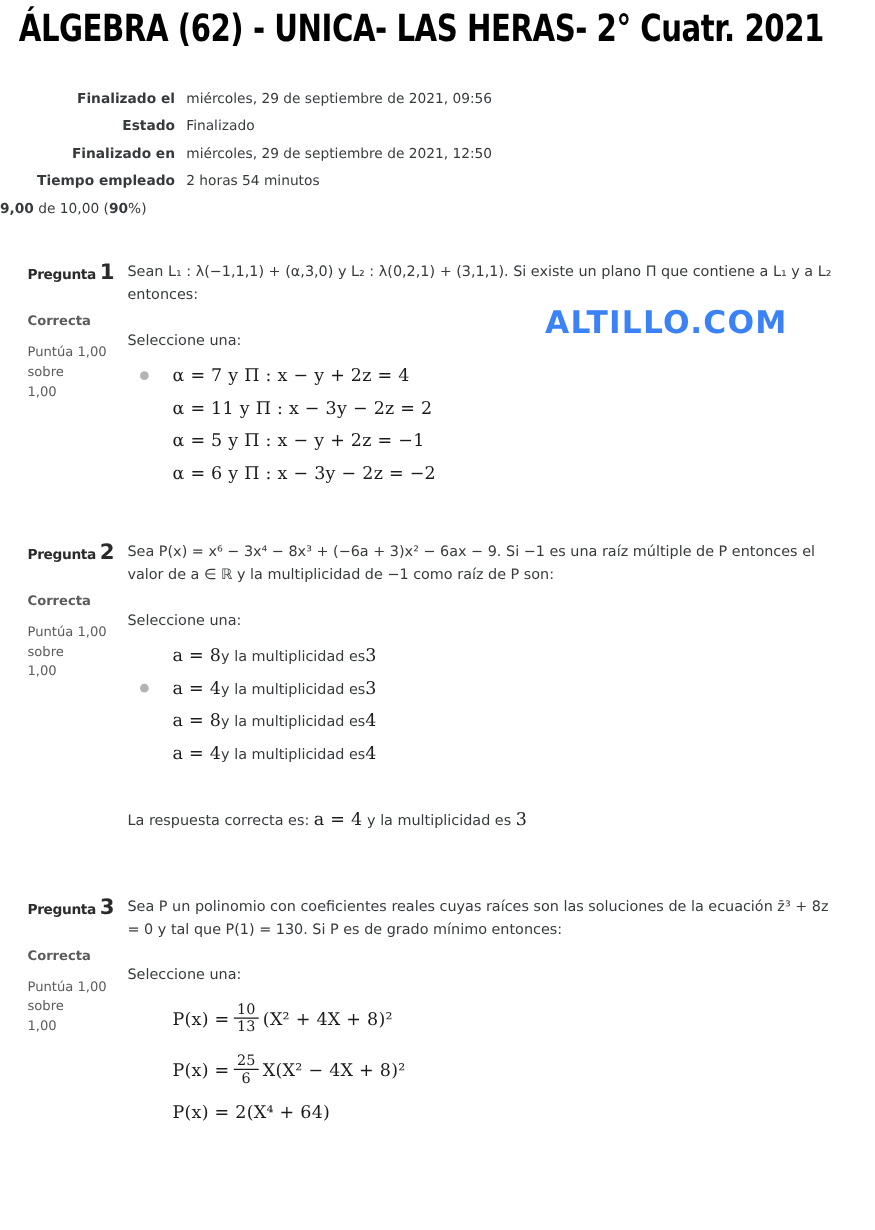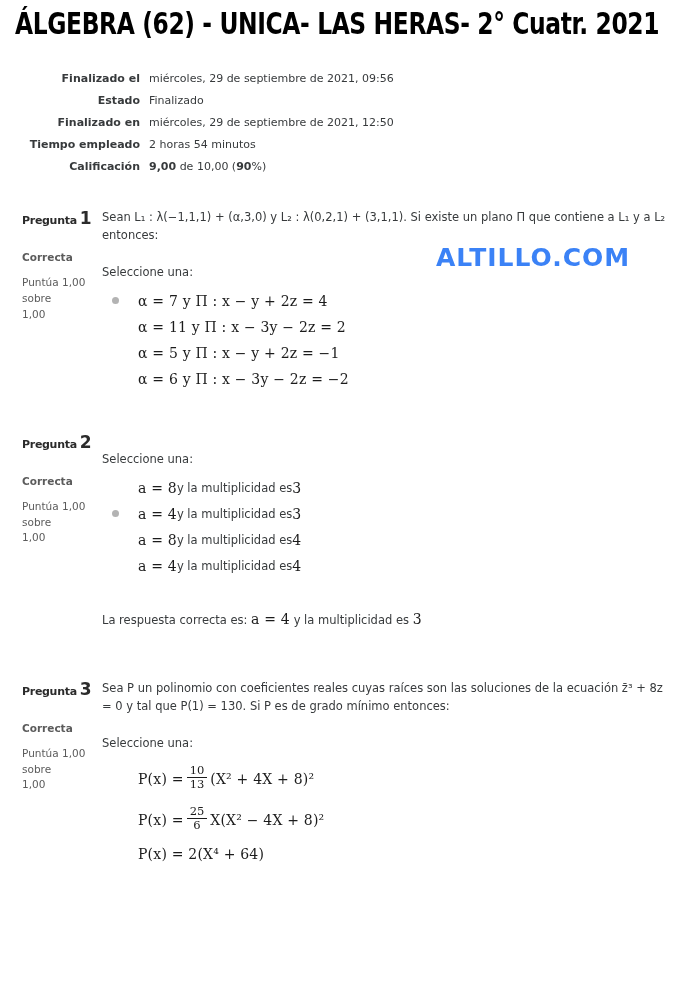--- a/index.html
+++ b/index.html
@@ -122,21 +122,20 @@
     </div>
     <div class="mrow">
       <div class="mlabel">Finalizado en</div>
       <div class="mvalue">miércoles, 29 de septiembre de 2021, 12:50</div>
     </div>
     <div class="mrow">
       <div class="mlabel">Tiempo empleado</div>
       <div class="mvalue">2 horas 54 minutos</div>
     </div>
     <div class="mrow">
-      <div class="mlabel">Calificación</div>
       <div class="mvalue"><b>9,00</b><span> de 10,00 (</span><b>90</b><span>%)</span></div>
     </div>
   </div>
 
   <div class="watermark">ALTILLO.COM</div>
 
   <section class="question q1">
     <aside class="qinfo">
       <div class="qno"><span class="qword">Pregunta</span><span class="qnum">1</span></div>
       <div class="qstate">Correcta</div>
@@ -172,20 +171,21 @@
   <section class="question q2">
     <aside class="qinfo">
       <div class="qno"><span class="qword">Pregunta</span><span class="qnum">2</span></div>
       <div class="qstate">Correcta</div>
       <div class="qpts">
         <div>Puntúa 1,00 sobre</div>
         <div>1,00</div>
       </div>
     </aside>
     <div class="qbody">
+      <p class="qtext">Sea P(x) = x⁶ − 3x⁴ − 8x³ + (−6a + 3)x² − 6ax − 9. Si −1 es una raíz múltiple de P entonces el valor de a ∈ ℝ y la multiplicidad de −1 como raíz de P son:</p>
       <p class="selp">Seleccione una:</p>
       <div class="opts">
         <div class="opt">
           <span class="bullet"></span>
           <span class="m">a = 8</span>
             <span class="t"> y la multiplicidad es </span>
             <span class="m">3</span>
         </div>
         <div class="opt sel">
           <span class="bullet"></span>

